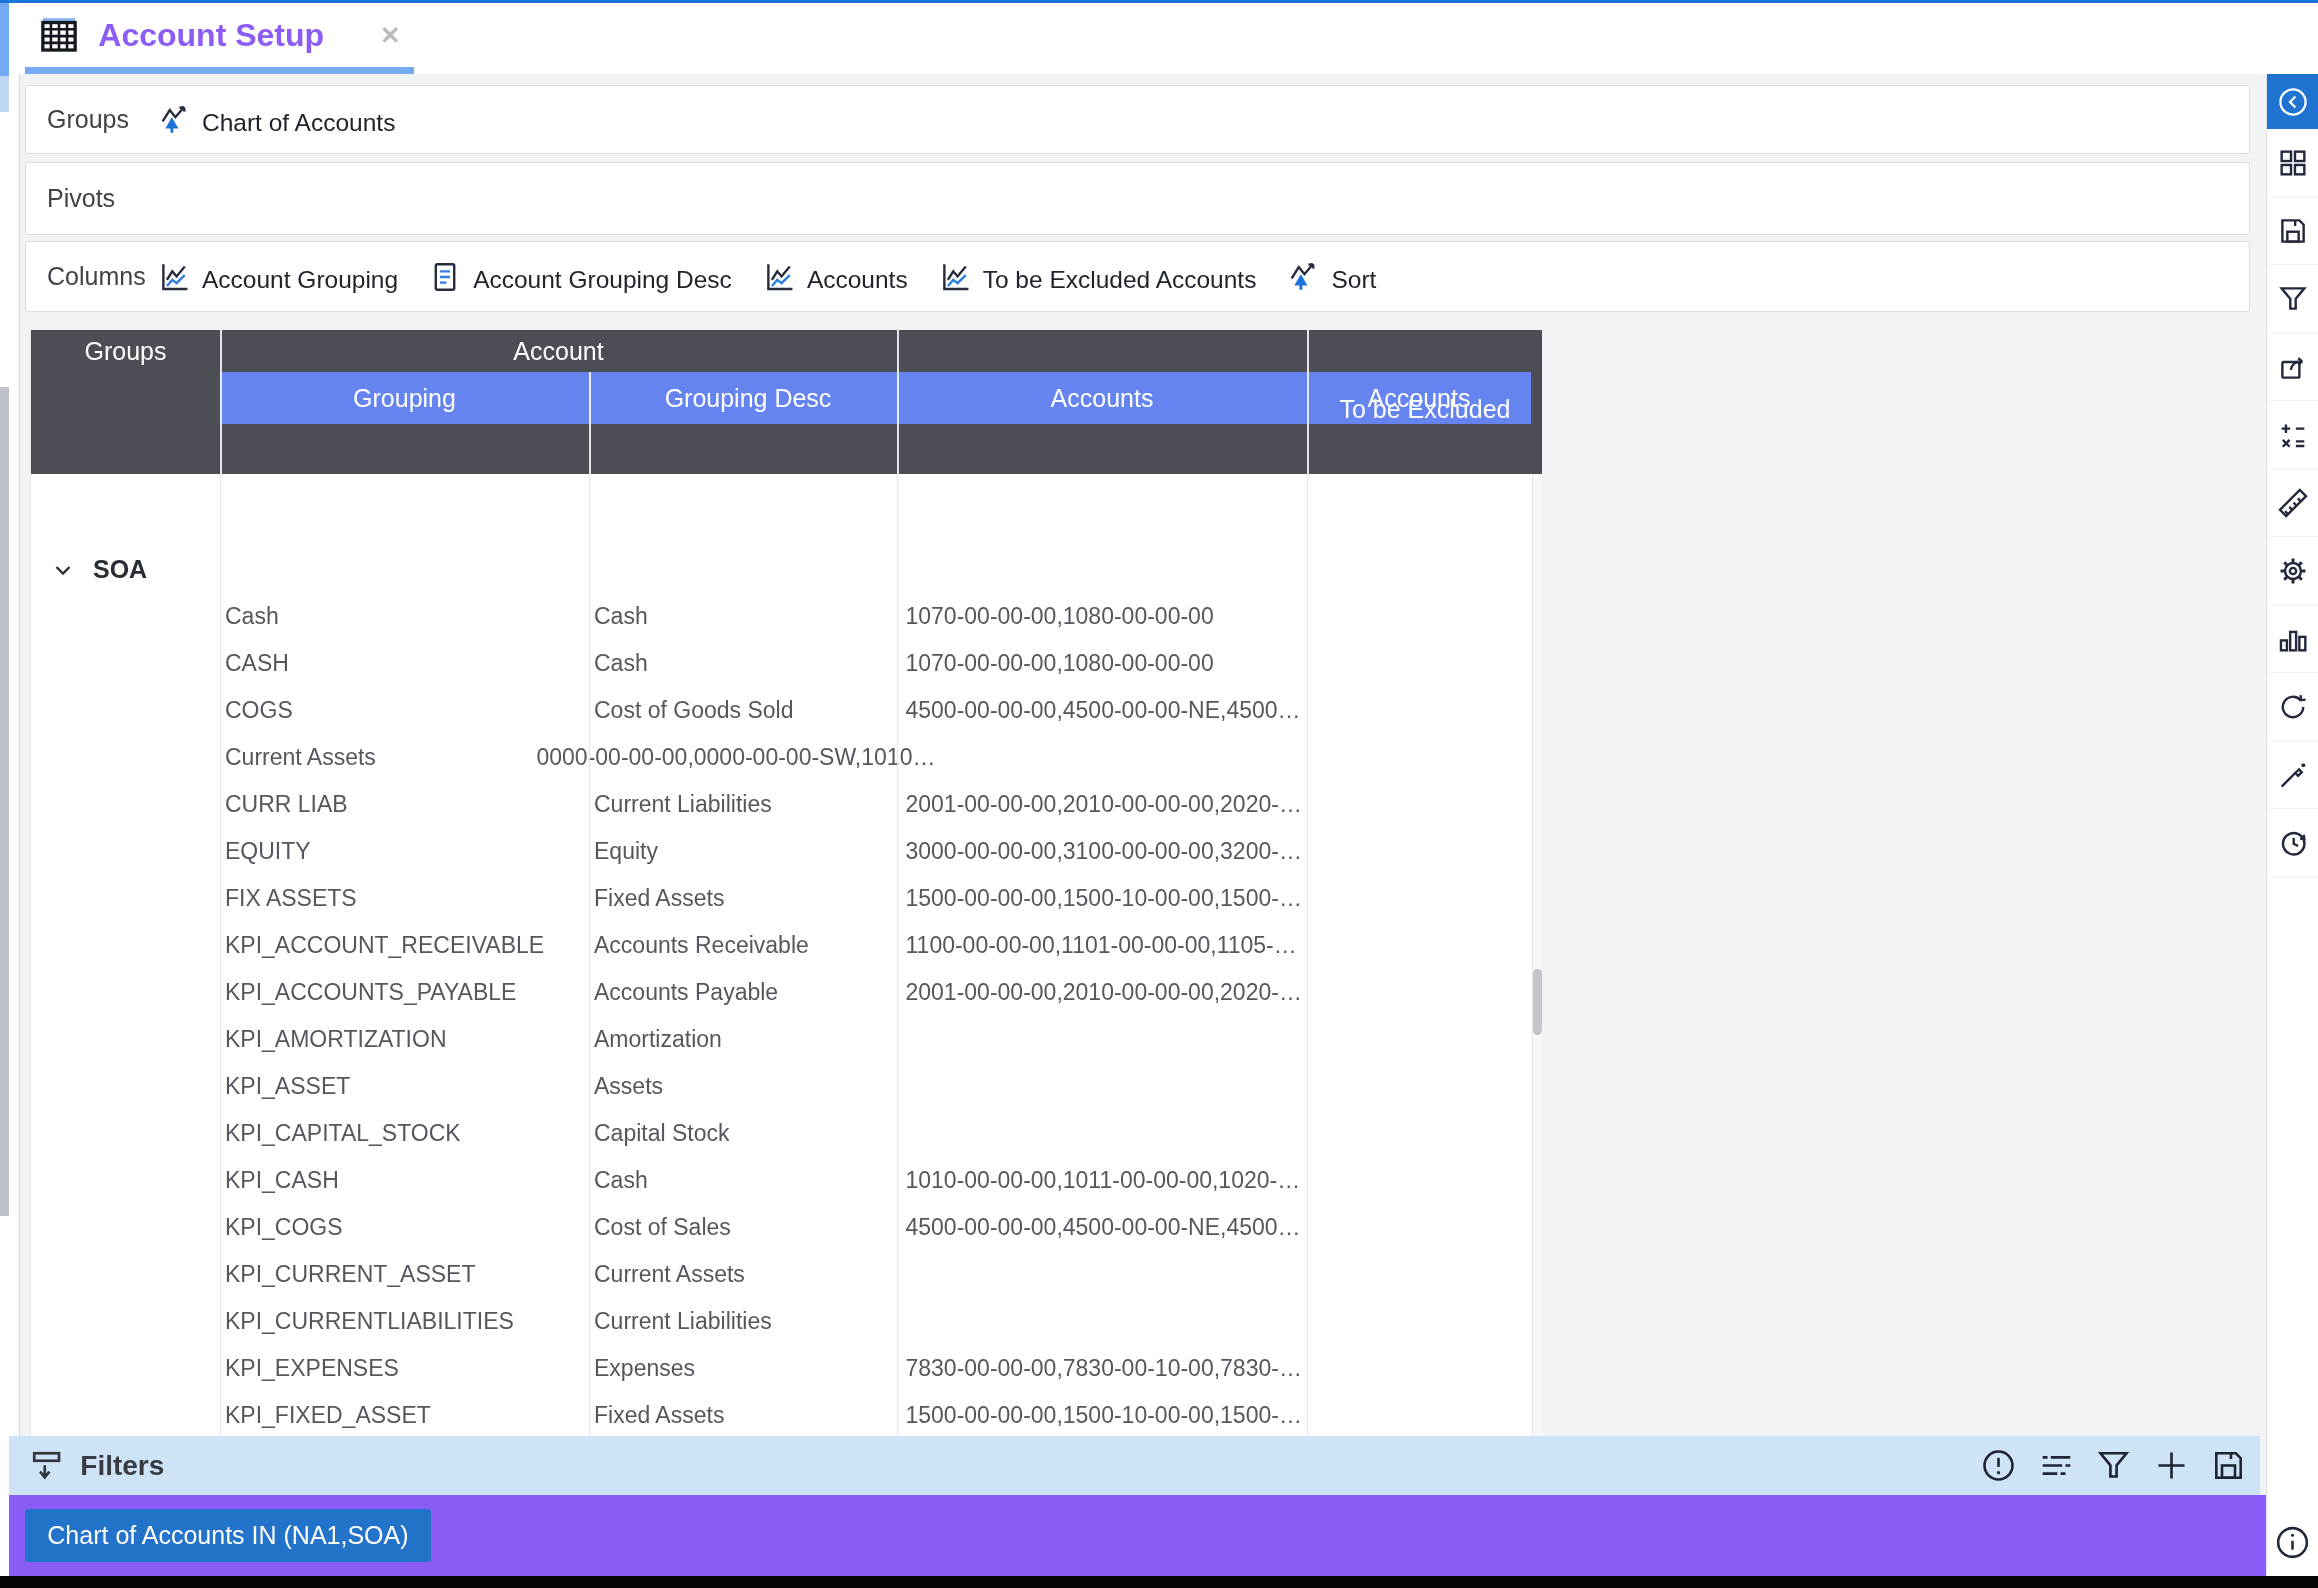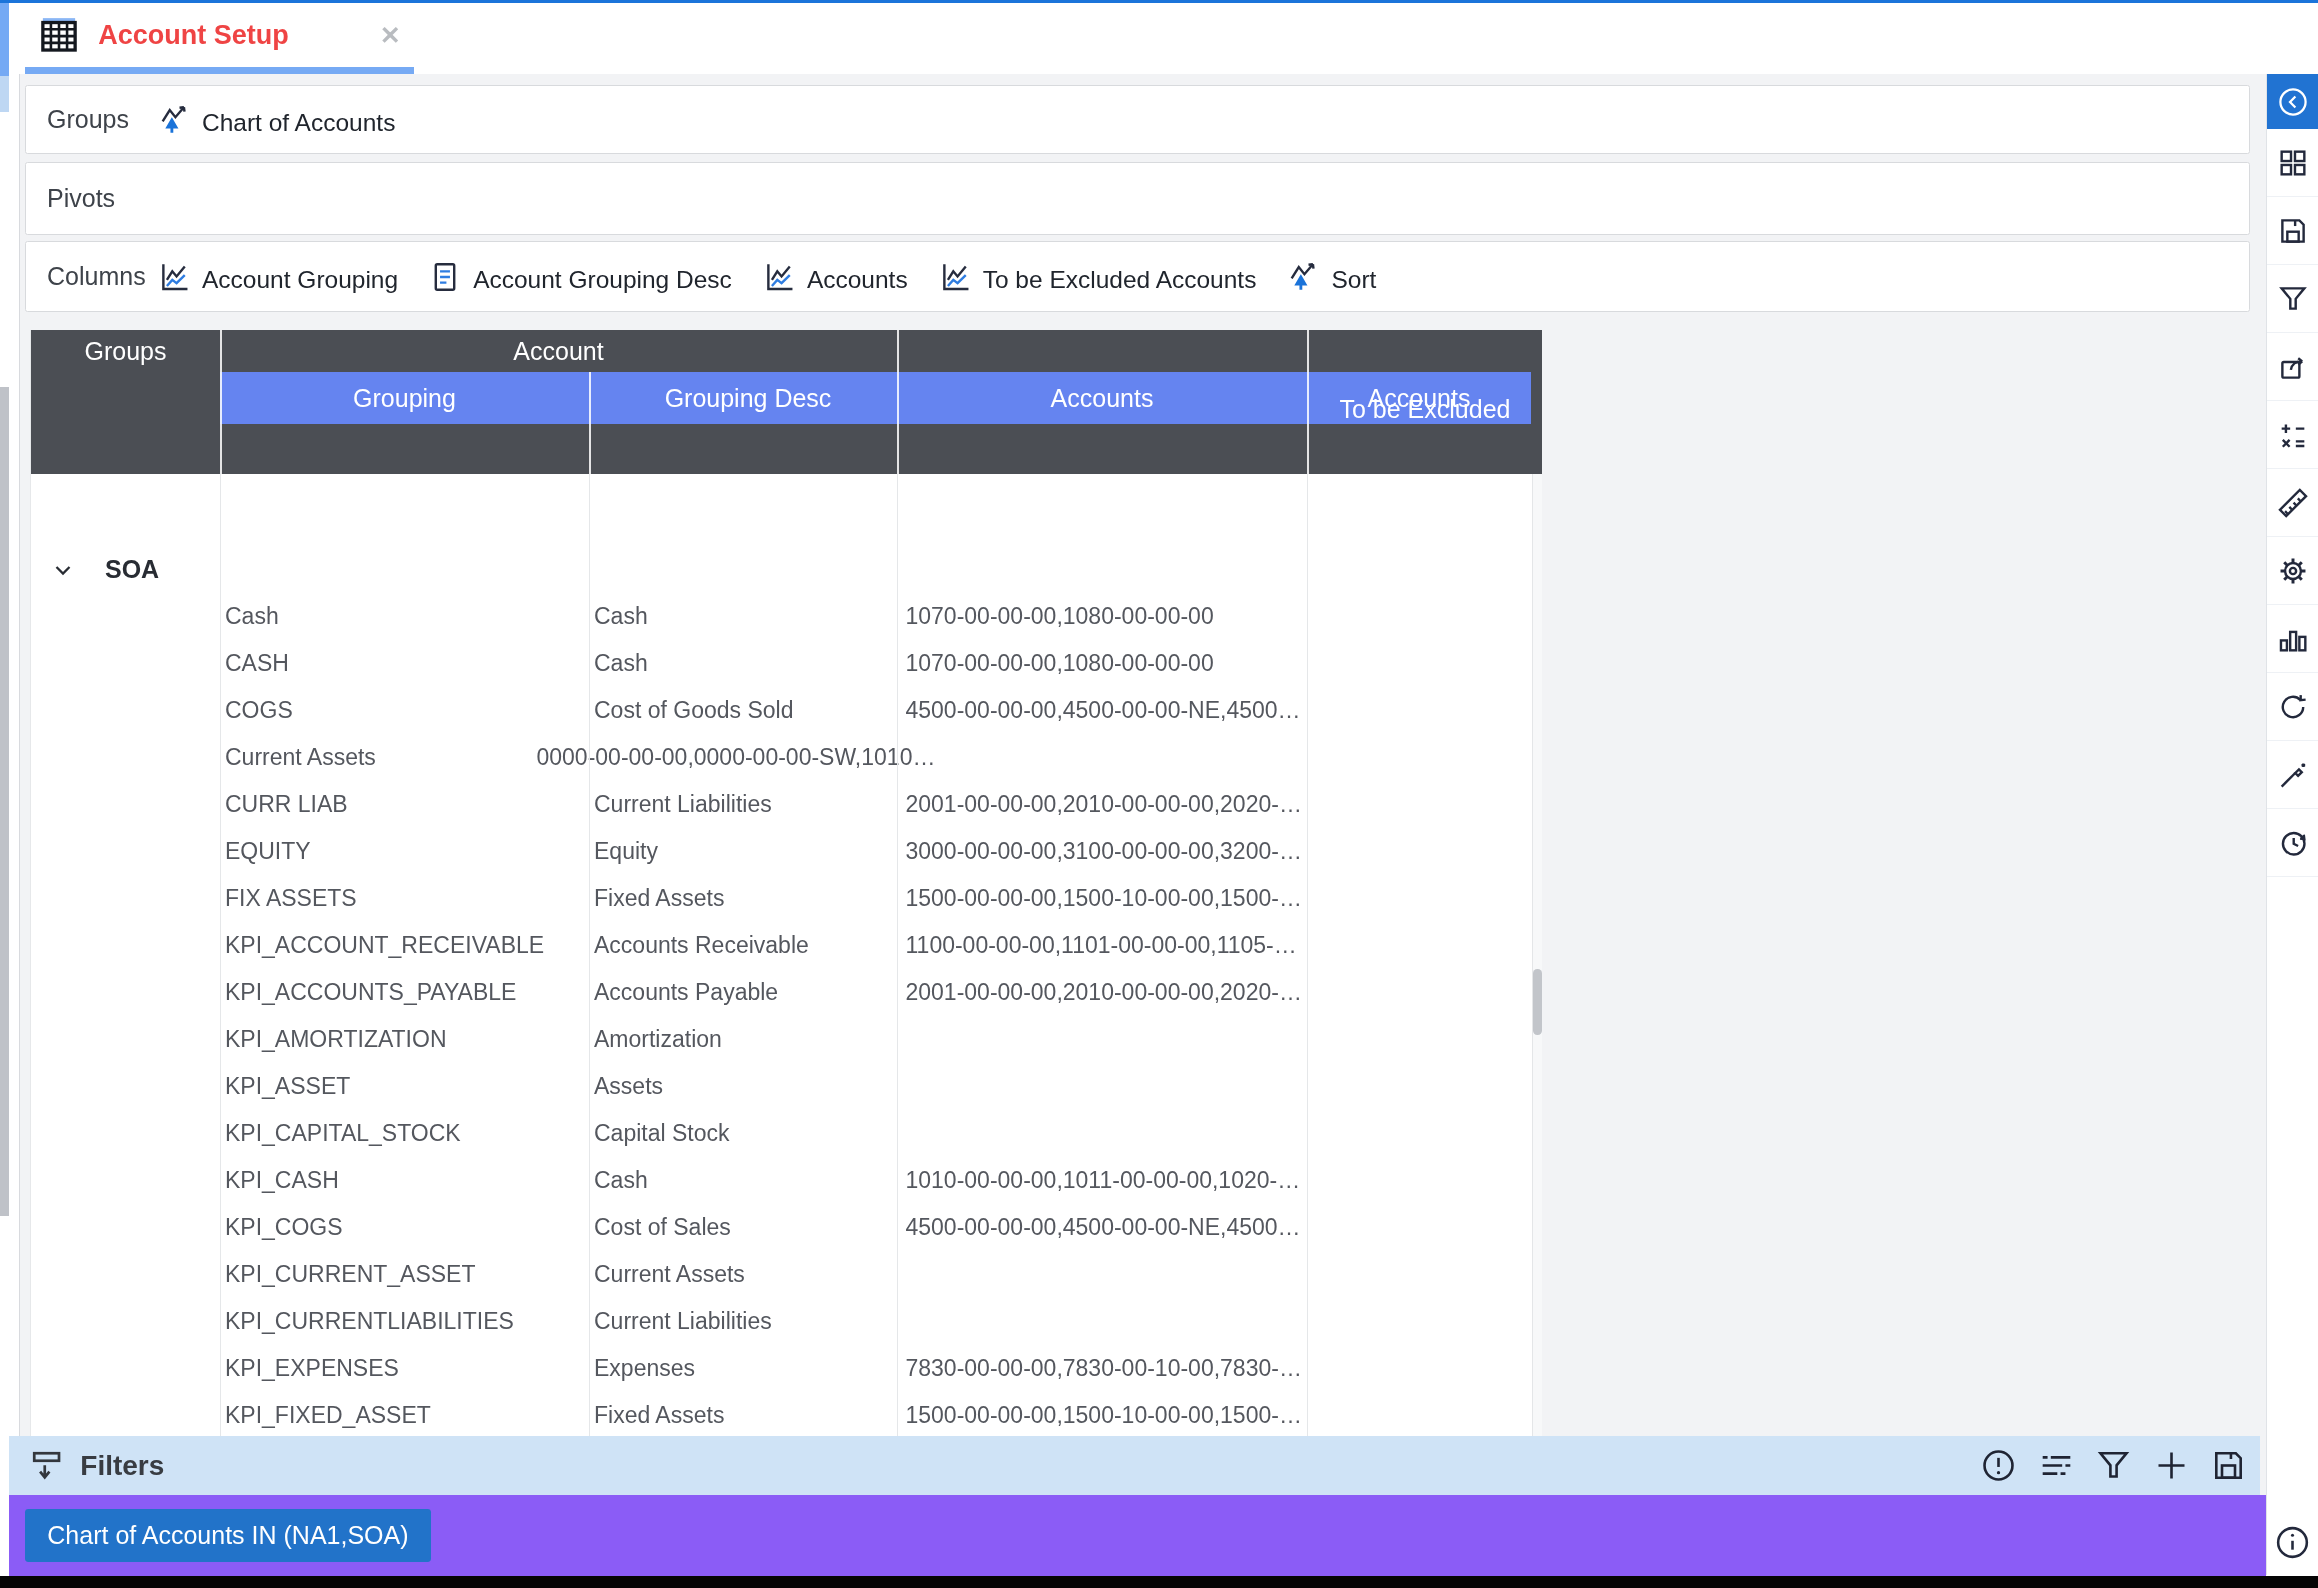--- a/index.html
+++ b/index.html
@@ -10,21 +10,21 @@
 
   
   .topline { left:0; top:0; width:2319px; height:3.4px; background:#1b74da; }
   .edge-blue { left:0; top:3.4px; width:9.3px; height:73px; background:#74a9f4; }
   .edge-lblue { left:0; top:76px; width:9.3px; height:36px; background:#bed7f3; }
   .edge-thumb { left:0; top:387px; width:9.3px; height:829px; background:#bfc2c8; }
 
   
   .tabstrip { left:9.3px; top:3.4px; width:2309px; height:71px; background:#ffffff; }
   .tab { position:absolute; left:16px; top:0; width:389px; height:64px; display:flex; align-items:center; padding-left:12px; }
-  .tab-title { font-size:27px; font-weight:bold; color:#ef4444; margin-left:17px; white-space:nowrap; }
+  .tab-title { font-size:32px; font-weight:bold; color:#8b5cf6; margin-left:17px; white-space:nowrap; }
   .tab-close { margin-left:auto; margin-right:13.5px; font-size:25px; font-weight:bold; color:#b9bcc0; }
   .tab-underline { position:absolute; left:16px; top:64px; width:389px; height:6.8px; background:#76aaf4; }
 
   
   .content-bg { left:18.6px; top:74px; width:2248px; height:1501px; background:#f2f3f5; border-left:0.8px solid #d8dade; }
 
   .panel { position:absolute; left:25px; width:2225px; background:#ffffff; border:1.7px solid #d8dadd; border-radius:2.5px; display:flex; align-items:center; padding-left:21px; }
   .panel-label { width:110px; flex:none; font-size:25px; color:#3e434a; }
   .chip { display:flex; align-items:flex-end; gap:11px; margin-right:30px; }
   .chip-label { font-size:24.5px; color:#20252d; white-space:nowrap; }
@@ -34,21 +34,21 @@
   .thead { position:relative; width:1512px; height:144px; }
   .h-dark { position:absolute; left:0; top:0; width:1512px; height:144px; background:#4b4e54; }
   .h-blue { position:absolute; left:189px; top:42px; width:1311px; height:52px; background:#6584f0; }
   .h-label { position:absolute; color:#ffffff; font-size:25px; text-align:center; white-space:nowrap; }
   .h-line { position:absolute; width:1.7px; background:rgba(255,255,255,0.85); }
   .tbody { position:relative; width:1512px; height:962px; background:#ffffff; }
   .v-line { position:absolute; top:0; bottom:0; width:0.8px; background:#e5e7e9; }
   .scroll-strip { position:absolute; left:1501px; top:0; bottom:0; width:12px; background:#f7f8f9; border-left:0.8px solid #e4e6e8; }
   .scroll-thumb { position:absolute; left:1502px; top:495px; width:8.5px; height:66px; background:#c2c5ca; border-radius:4.2px; }
   .spacer-row { height:72px; }
-  .soa-row { height:47px; display:flex; align-items:center; padding-left:20px; gap:30px; }
+  .soa-row { height:47px; display:flex; align-items:center; padding-left:20px; gap:18px; }
   .soa-label { font-size:25px; font-weight:bold; color:#282c33; }
   .t-row { height:47px; display:flex; }
   .t-row .c { height:47px; line-height:47px; font-size:23px; color:#54575e; white-space:nowrap; overflow:hidden; }
   .cg { width:189px; } .c1 { width:369px; padding-left:5px; } .c2 { width:308px; padding-left:5px; }
   .c3 { width:410px; padding-left:8.5px; } .c4 { width:224px; }
 
   
   .filtersbar { left:9.3px; top:1436px; width:2251px; height:59px; background:#cfe3f6; display:flex; align-items:center; padding:0 12px 0 20px; }
   .filters-label { font-size:28px; font-weight:bold; color:#383c42; margin-left:15px; }
   .fb-icons { margin-left:auto; display:flex; align-items:center; gap:18.6px; }

